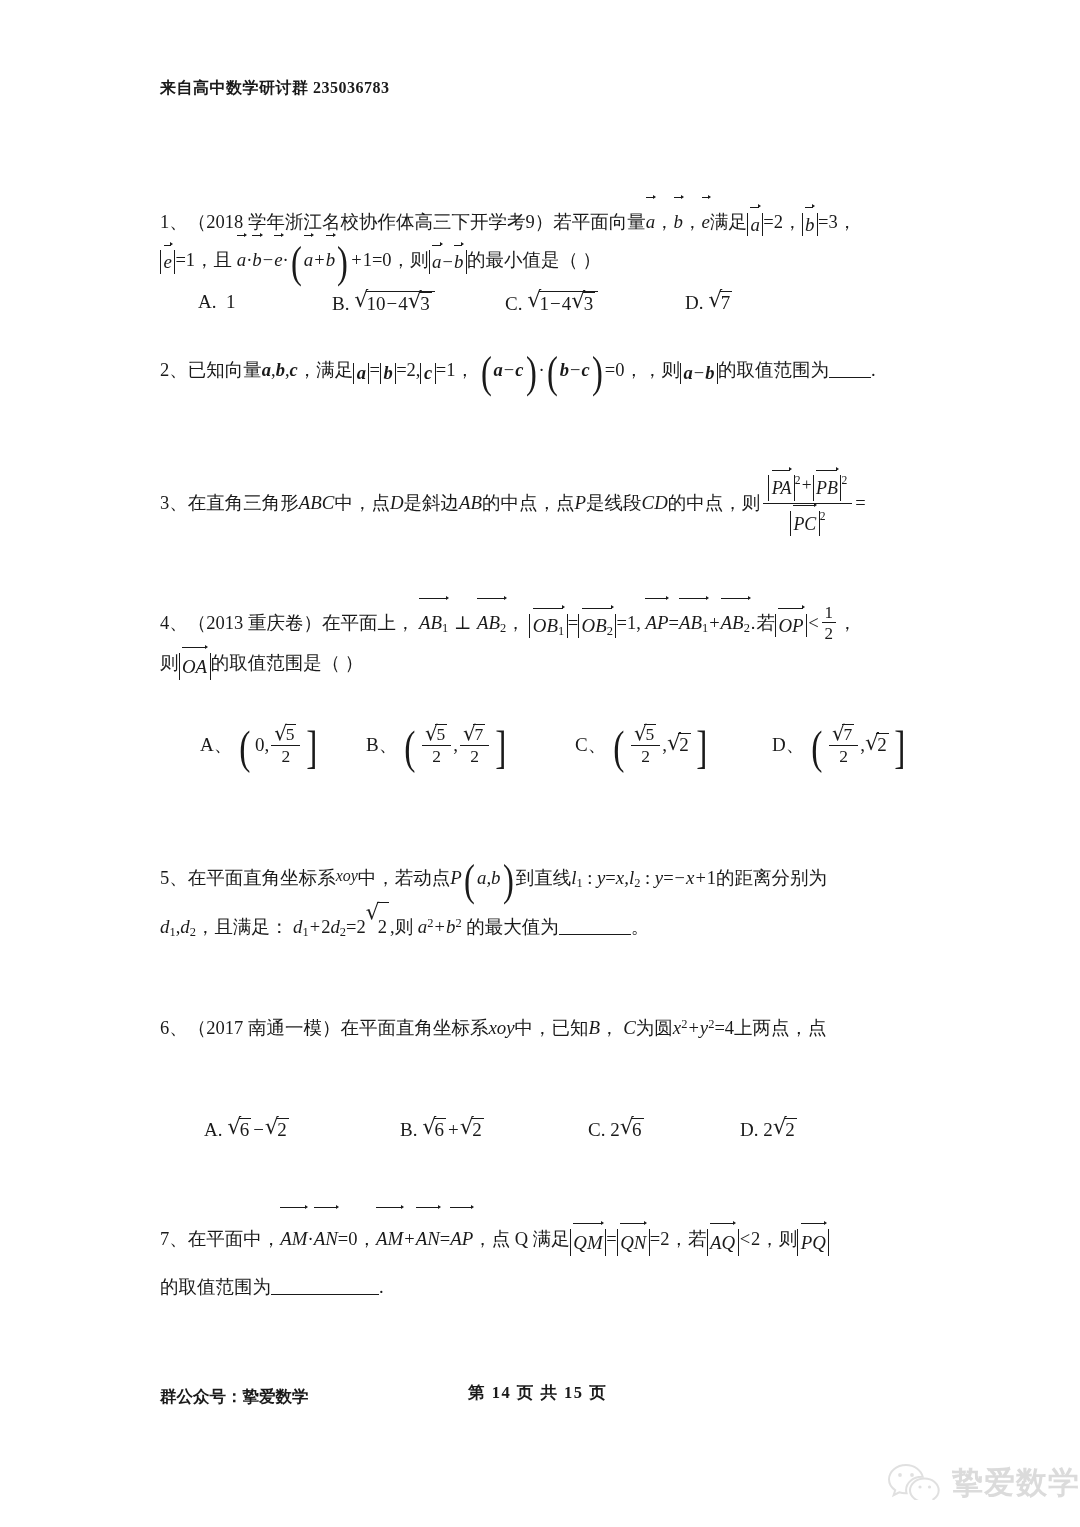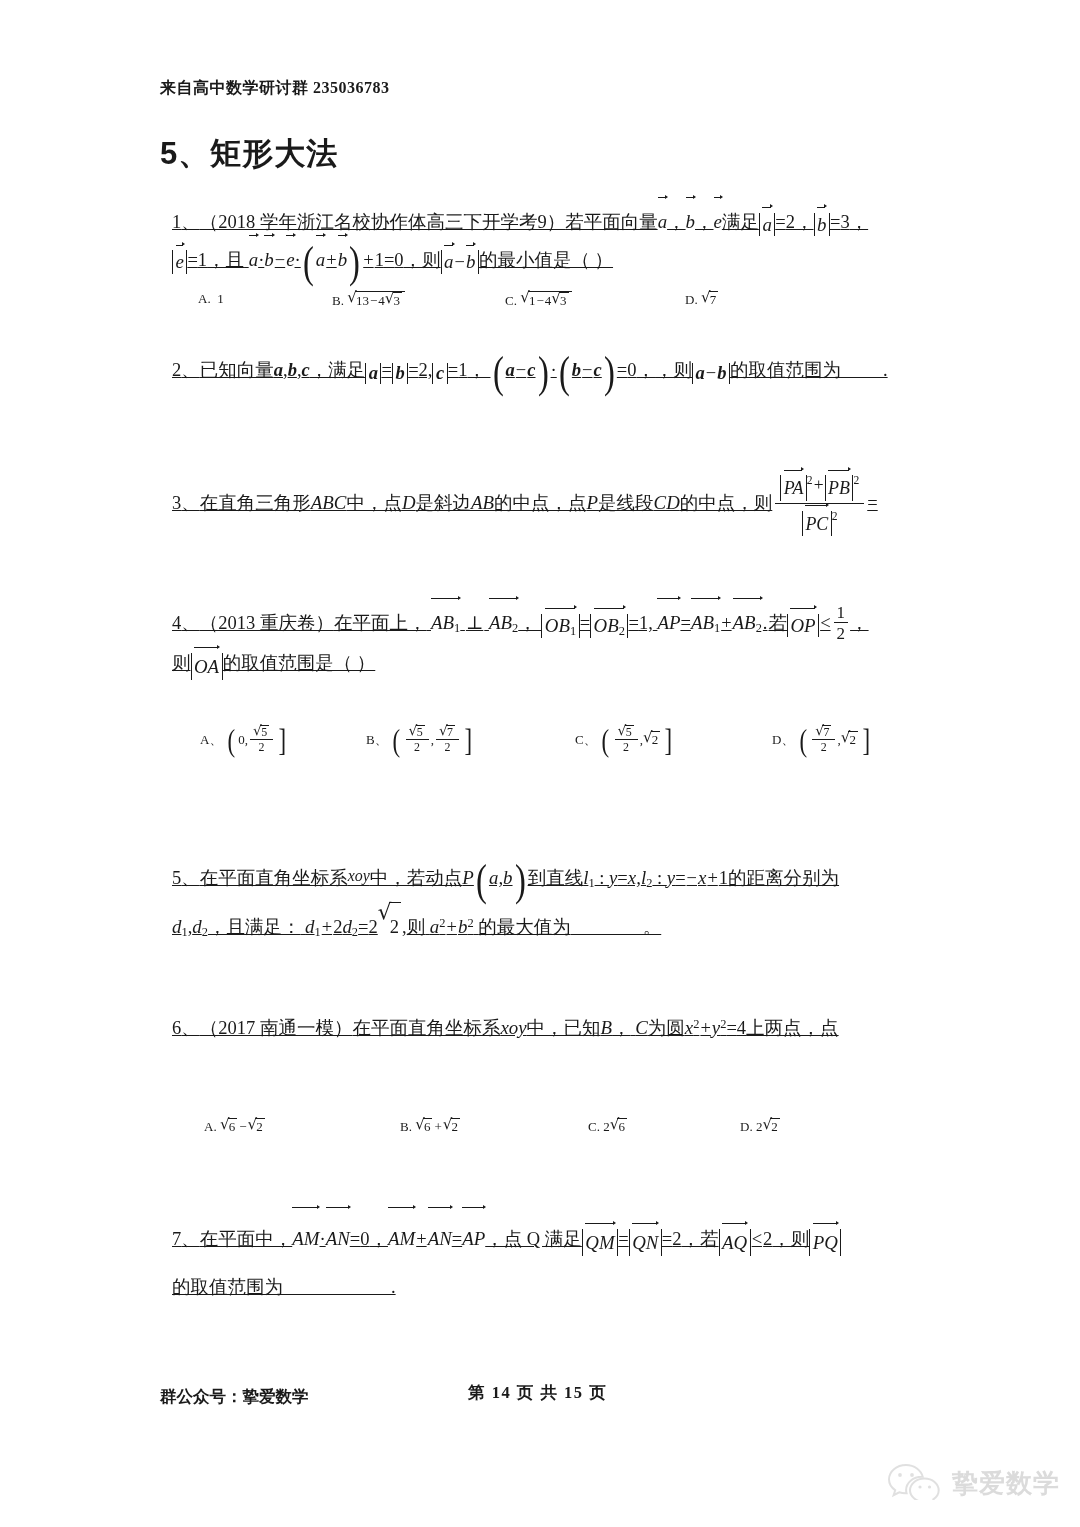--- a/index.html
+++ b/index.html
@@ -39,33 +39,32 @@
     top: 133px;
     font-family: "Liberation Sans", sans-serif;
     font-size: 31px;
     font-weight: bold;
     letter-spacing: 1px;
   }
 
   
   .problem {
     position: absolute;
-    left: 172px;
+    left: 160px;
     width: 800px;
     font-size: 18.5px;
     line-height: 1.95;
-    text-decoration: underline;
   }
   .pline { white-space: nowrap; }
 
   .opts {
     position: absolute;
     left: 160px;
     width: 800px;
-    font-size: 13px;
+    font-size: 19px;
   }
   .opt {
     position: absolute;
     white-space: nowrap;
   }
 
   
   .mi {            
     font-family: "Liberation Serif", serif;
     font-style: italic;
@@ -255,53 +254,52 @@
     left: 886px;
     top: 1462px;
     display: flex;
     align-items: center;
     gap: 8px;
     opacity: 0.30;
   }
   .logo .wechat-mark { display: block; }
   .logo .logo-text {
     font-family: "Liberation Sans", sans-serif;
-    font-size: 26px;
+    font-size: 31px;
     font-weight: bold;
     color: #8a8a8a;
     letter-spacing: 1px;
   }
 </style>
 </head>
 <body>
 
 <div class="page">
 
   <div class="doc-header">来自高中数学研讨群 235036783</div>
 
-  <div class="section-title">5、矩形大法</div>
 
   <div class="problem" style="top:203px;">
     <div class="pline">
       <span>1</span>、<span>（2018 学年浙江名校协作体高三下开学考9）</span><span>若平面向量</span><span class="vec mi">a</span>，<span class="vec mi">b</span>，<span class="vec mi">e</span><span>满足</span><span class="abs"><span class="vec mi">a</span></span>=<span class="mn">2</span>，<span class="abs"><span class="vec mi">b</span></span>=<span class="mn">3</span>，
     </div>
     <div class="pline">
       <span class="abs"><span class="vec mi">e</span></span>=<span class="mn">1</span><span>，且</span>
       <span class="vec mi">a</span>·<span class="vec mi">b</span><span class="op">−</span><span class="vec mi">e</span>·<span class="bigparen">(</span><span class="vec mi">a</span><span class="op">+</span><span class="vec mi">b</span><span class="bigparen">)</span><span class="op">+</span><span class="mn">1</span>=<span class="mn">0</span><span>，则</span><span class="abs"><span class="vec mi">a</span><span class="op">−</span><span class="vec mi">b</span></span><span>的最小值是（      ）</span>
     </div>
   </div>
 
   <div class="opts" style="top:291px;height:36px;">
     <div class="opt" style="left:38px;">
       <span>A.</span>
       <span class="mn">&nbsp;1</span>
     </div>
     <div class="opt" style="left:172px;">
       <span>B.</span>
-      <span class="sqrt"><span class="rad">√</span><span class="rnd"><span class="mn">13</span><span class="op">−</span><span class="mn">4</span><span class="sqrt"><span class="rad">√</span><span class="rnd"><span class="mn">3</span></span></span></span></span>
+      <span class="sqrt"><span class="rad">√</span><span class="rnd"><span class="mn">10</span><span class="op">−</span><span class="mn">4</span><span class="sqrt"><span class="rad">√</span><span class="rnd"><span class="mn">3</span></span></span></span></span>
     </div>
     <div class="opt" style="left:345px;">
       <span>C.</span>
       <span class="sqrt"><span class="rad">√</span><span class="rnd"><span class="mn">1</span><span class="op">−</span><span class="mn">4</span><span class="sqrt"><span class="rad">√</span><span class="rnd"><span class="mn">3</span></span></span></span></span>
     </div>
     <div class="opt" style="left:525px;">
       <span>D.</span>
       <span class="sqrt"><span class="rad">√</span><span class="rnd"><span class="mn">7</span></span></span>
     </div>
   </div>

